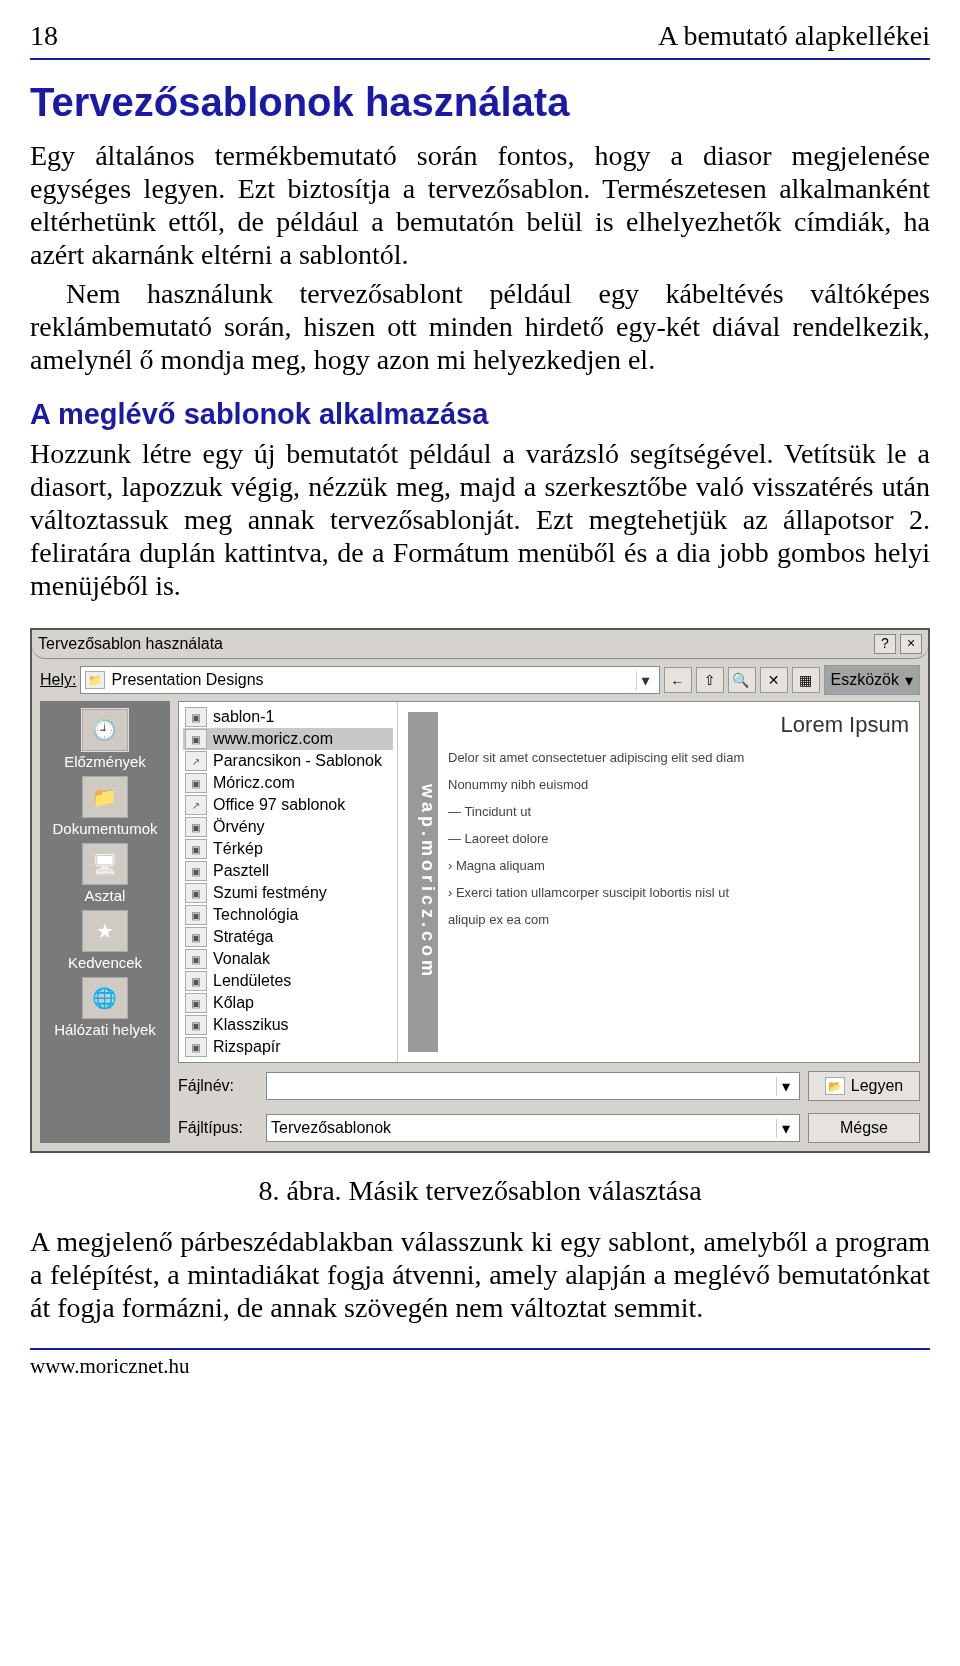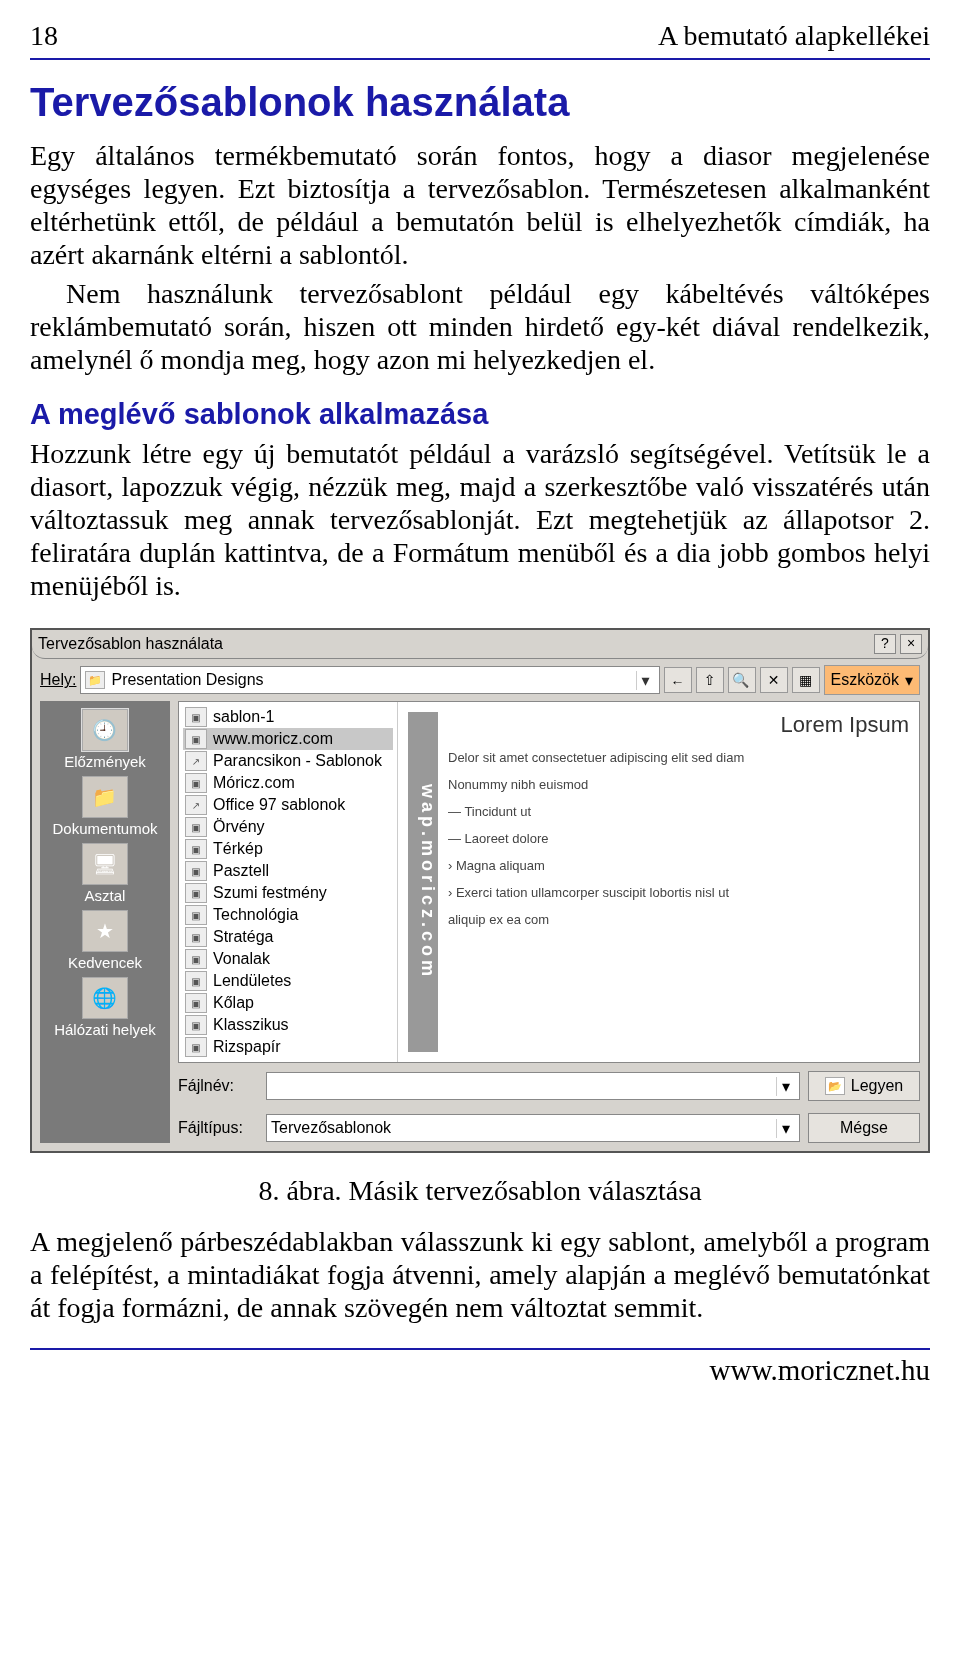--- a/index.html
+++ b/index.html
@@ -48,22 +48,21 @@
     text-align: center;
     font-size: 28px;
     margin: 22px 0 18px 0;
   }
   .footer-hr {
     border: none;
     border-top: 2px solid #1a1aa8;
     margin: 24px 0 4px 0;
   }
   .footer {
-    text-align: right;
-    font-size: 29px;
+    font-size: 21px;
   }
 
   
   .dialog {
     border: 2px solid #555;
     background: #d6d3ce;
     font-family: Tahoma, Arial, sans-serif;
     font-size: 16px;
     color: #000;
     margin-top: 26px;
@@ -116,21 +115,21 @@
   .tb-btn {
     width: 26px; height: 24px;
     border: 1px solid #999;
     background: #e6e3de;
     display: inline-flex;
     align-items: center; justify-content: center;
     font-size: 14px;
   }
   .tool-dd {
     display: flex; align-items: center;
-    border: 1px solid #999; background: #fdba74;
+    border: 1px solid #999; background: #a3a3a3;
     padding: 2px 6px; height: 24px;
   }
 
   .dlg-body {
     display: flex;
     padding: 0 8px 8px 8px;
     gap: 8px;
   }
   .sidebar {
     width: 130px;

